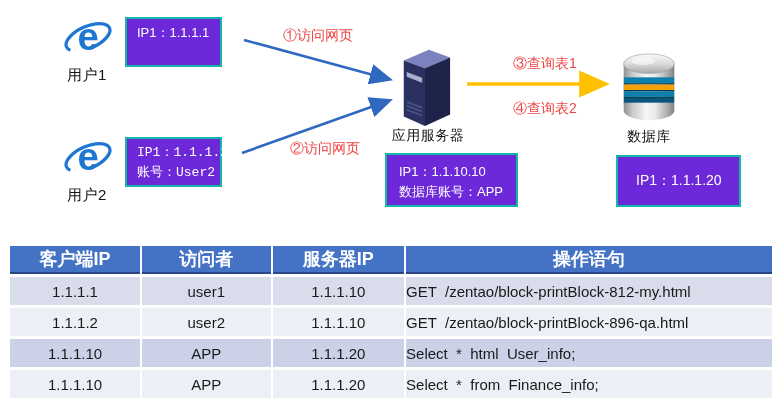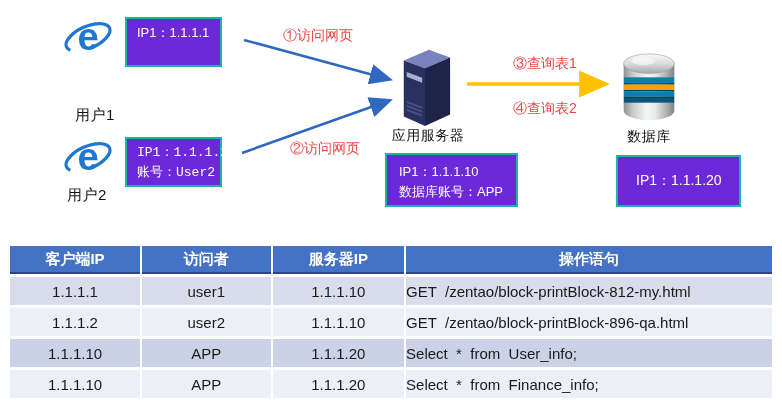--- a/index.html
+++ b/index.html
@@ -11,42 +11,42 @@
   .node-label{position:absolute;text-align:center;font-size:15px;color:#141414;letter-spacing:.5px;}
   .info-box{position:absolute;background:#6d28d9;border:2px solid #14b8a6;box-sizing:border-box;
             color:#fff;font-size:13px;line-height:1.55;padding:4px 6px 0 10px;}
   .info-box .line{display:block;white-space:nowrap;}
   .info-box.center{display:flex;align-items:center;padding:0 0 0 18px;font-size:14px;margin-left:24px;}
   .arrow-label{position:absolute;font-size:14px;color:#ef4444;white-space:nowrap;}
   svg.overlay{position:absolute;left:0;top:0;pointer-events:none;}
 
   
   .logtable{width:766px;margin:7px 8px 0 8px;border-collapse:separate;border-spacing:2px 3px;table-layout:fixed;}
-  .logtable th{background:#4472C4;color:#fff;font-size:15px;font-weight:bold;height:24px;
+  .logtable th{background:#4472C4;color:#fff;font-size:18px;font-weight:bold;height:24px;
                border-bottom:2px solid #2B4687;padding:1px 0;}
   .logtable td{height:28px;font-size:15px;color:#1a1a1a;text-align:center;padding:0;}
   .logtable td.op{text-align:left;padding-left:0;white-space:pre;}
   .logtable tr.band-a td{background:#D9DCEA;}
   .logtable tr.band-b td{background:#EDEFF7;}
   .logtable tr.band-c td{background:#CBD2E8;}
 </style>
 </head>
 <body>
 
 <div class="diagram">
 
   <div class="abs" style="left:62px;top:12px;">
     <svg width="52" height="54" viewBox="0 0 64 64">
       <g transform="rotate(-24 32 30)">
         <ellipse cx="32" cy="30" rx="29" ry="13.5" fill="none" stroke="#1E78D2" stroke-width="4" stroke-dasharray="118 28" stroke-dashoffset="-62"></ellipse>
       </g>
       <text x="32" y="46" text-anchor="middle" font-size="47" font-weight="bold" fill="#1E78D2" font-family="Liberation Sans, sans-serif">e</text>
     </svg>
   </div>
-  <div class="node-label" style="left:64px;top:66px;width:62px;margin-top:40px;">用户1</div>
+  <div class="node-label" style="left:56px;top:66px;width:62px;">用户1</div>
   <div class="info-box" style="left:125px;top:17px;width:97px;height:50px;">
     <span class="line">IP1：1.1.1.1</span>
   </div>
 
   <div class="abs" style="left:62px;top:132px;">
     <svg width="52" height="54" viewBox="0 0 64 64">
       <g transform="rotate(-24 32 30)">
         <ellipse cx="32" cy="30" rx="29" ry="13.5" fill="none" stroke="#1E78D2" stroke-width="4" stroke-dasharray="118 28" stroke-dashoffset="-62"></ellipse>
       </g>
       <text x="32" y="46" text-anchor="middle" font-size="47" font-weight="bold" fill="#1E78D2" font-family="Liberation Sans, sans-serif">e</text>
@@ -85,21 +85,21 @@
       <polygon points="11,28 27,34 27,39 11,33" fill="#A9AFCE"></polygon>
       <g fill="#4A5187">
         <polygon points="11,58 27,64 27,66 11,60"></polygon>
         <polygon points="11,62 27,68 27,70 11,64"></polygon>
         <polygon points="11,66 27,72 27,74 11,68"></polygon>
       </g>
     </svg>
   </div>
   <div class="node-label" style="left:388px;top:127px;width:80px;font-size:14px;">应用服务器</div>
   <div class="info-box" style="left:385px;top:153px;width:133px;height:54px;padding-top:7px;padding-left:12px;">
-    <span class="line">IP1：1.1.1.10</span>
+    <span class="line">IP1：1.1.10.10</span>
     <span class="line">数据库账号：APP</span>
   </div>
 
   <div class="abs" style="left:621px;top:52px;">
     <svg width="56" height="76" viewBox="0 0 56 78">
       <defs>
         <linearGradient id="dbBody" x1="0" y1="0" x2="1" y2="0">
           <stop offset="0" stop-color="#8E9092"></stop>
           <stop offset=".18" stop-color="#C8CACB"></stop>
           <stop offset=".45" stop-color="#F5F6F6"></stop>
@@ -161,21 +161,21 @@
     <tr class="band-b">
       <td>1.1.1.2</td>
       <td>user2</td>
       <td>1.1.1.10</td>
       <td class="op">GET  /zentao/block-printBlock-896-qa.html</td>
     </tr>
     <tr class="band-c">
       <td>1.1.1.10</td>
       <td>APP</td>
       <td>1.1.1.20</td>
-      <td class="op">Select  *  from  User_info;</td>
+      <td class="op">Select  *  html  User_info;</td>
     </tr>
     <tr class="band-b">
       <td>1.1.1.10</td>
       <td>APP</td>
       <td>1.1.1.20</td>
       <td class="op">Select  *  from  Finance_info;</td>
     </tr>
   </tbody>
 </table>
 

